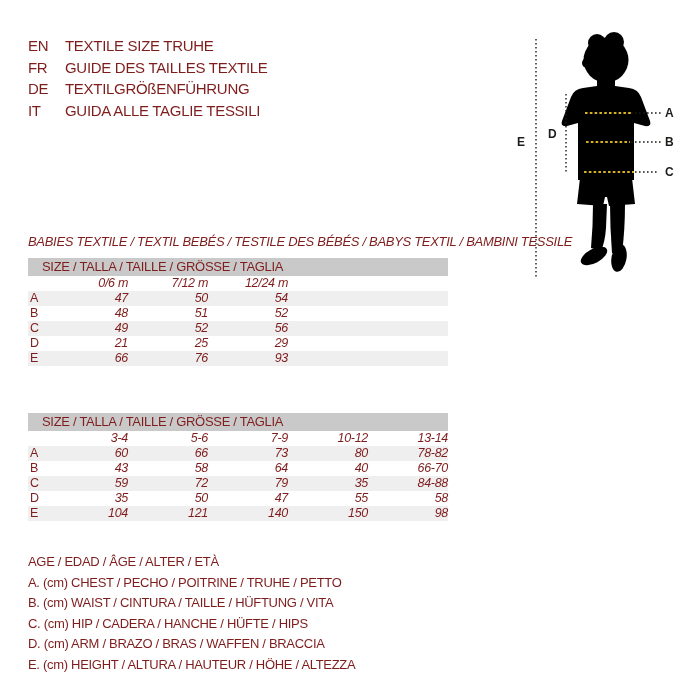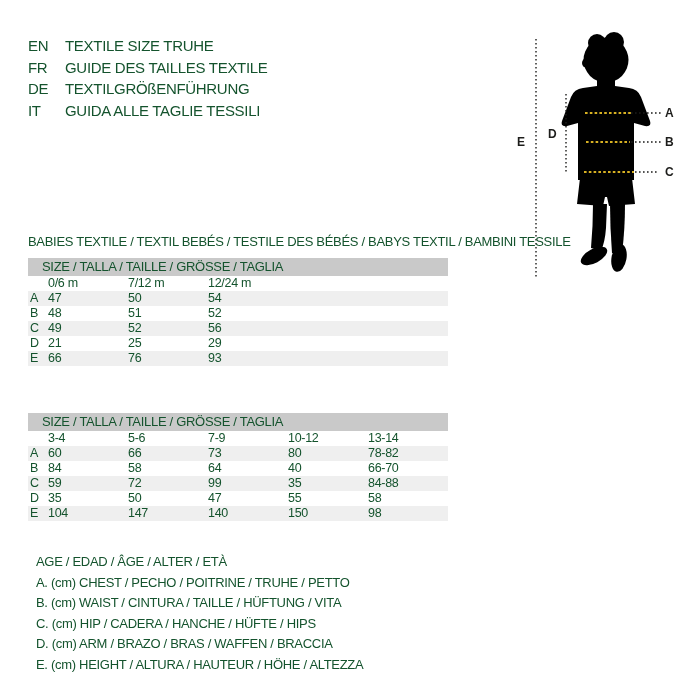--- a/index.html
+++ b/index.html
@@ -1,42 +1,42 @@
 <!DOCTYPE html>
 <html><head>
 <meta charset="utf-8">
 <style>
   html,body{margin:0;padding:0;background:#ffffff;}
   .canvas{
     position:relative;width:700px;height:700px;background:#ffffff;overflow:hidden;
-    font-family:"Liberation Sans", sans-serif;color:#14532d;letter-spacing:-0.3px;
+    font-family:"Liberation Sans", sans-serif;color:#7f1d1d;letter-spacing:-0.3px;
   }
   
   .lang-list{position:absolute;left:28px;top:35px;}
   .lang-row{display:flex;height:21.6px;line-height:21.6px;font-size:15px;}
   .lang-code{width:37px;flex:0 0 37px;}
   
   .diagram{position:absolute;left:505px;top:28px;}
   .diagram text{font-size:12px;font-weight:bold;fill:#1d1d1b;letter-spacing:0;}
   
-  .section-title{position:absolute;left:28px;font-size:13px;white-space:nowrap;}
+  .section-title{position:absolute;left:28px;font-size:13px;white-space:nowrap;font-style:italic;}
   .title-babies{top:234px;}
   .title-children{top:389px;}
   
   .size-table{position:absolute;left:28px;width:420px;font-size:12.5px;}
   .babies-table{top:258px;}
   .children-table{top:413px;}
   .size-bar{height:18px;line-height:18px;background:#c9c9c9;padding-left:14px;box-sizing:border-box;font-size:13px;}
   .hrow,.trow{display:flex;height:15px;line-height:15.5px;}
   .label-cell{flex:0 0 20px;padding-left:2px;box-sizing:border-box;}
-  .val-cell{flex:0 0 80px;text-align:left;}
+  .val-cell{flex:0 0 80px;text-align:right;font-style:italic;}
   .trow.shade{background:#efefef;}
   
   .legend{position:absolute;left:28px;top:552px;font-size:13px;}
-  .legend-line{height:20.6px;line-height:20.6px;white-space:nowrap;margin-left:8px;}
+  .legend-line{height:20.6px;line-height:20.6px;white-space:nowrap;}
 </style>
 </head>
 <body>
 
 <div class="canvas">
 
   <div class="lang-list">
     <div class="lang-row">
       <span class="lang-code">EN</span>
       <span class="lang-title">TEXTILE SIZE TRUHE</span>
@@ -146,46 +146,46 @@
     <div class="trow shade">
       <span class="label-cell">A</span>
       <span class="val-cell">60</span>
       <span class="val-cell">66</span>
       <span class="val-cell">73</span>
       <span class="val-cell">80</span>
       <span class="val-cell">78-82</span>
     </div>
     <div class="trow">
       <span class="label-cell">B</span>
-      <span class="val-cell">84</span>
+      <span class="val-cell">43</span>
       <span class="val-cell">58</span>
       <span class="val-cell">64</span>
       <span class="val-cell">40</span>
       <span class="val-cell">66-70</span>
     </div>
     <div class="trow shade">
       <span class="label-cell">C</span>
       <span class="val-cell">59</span>
       <span class="val-cell">72</span>
-      <span class="val-cell">99</span>
+      <span class="val-cell">79</span>
       <span class="val-cell">35</span>
       <span class="val-cell">84-88</span>
     </div>
     <div class="trow">
       <span class="label-cell">D</span>
       <span class="val-cell">35</span>
       <span class="val-cell">50</span>
       <span class="val-cell">47</span>
       <span class="val-cell">55</span>
       <span class="val-cell">58</span>
     </div>
     <div class="trow shade">
       <span class="label-cell">E</span>
       <span class="val-cell">104</span>
-      <span class="val-cell">147</span>
+      <span class="val-cell">121</span>
       <span class="val-cell">140</span>
       <span class="val-cell">150</span>
       <span class="val-cell">98</span>
     </div>
   </div>
 
   <div class="legend">
     <div class="legend-line">AGE / EDAD / ÂGE / ALTER / ETÀ</div>
     <div class="legend-line">A. (cm) CHEST / PECHO / POITRINE / TRUHE / PETTO</div>
     <div class="legend-line">B. (cm) WAIST / CINTURA / TAILLE / HÜFTUNG / VITA</div>

